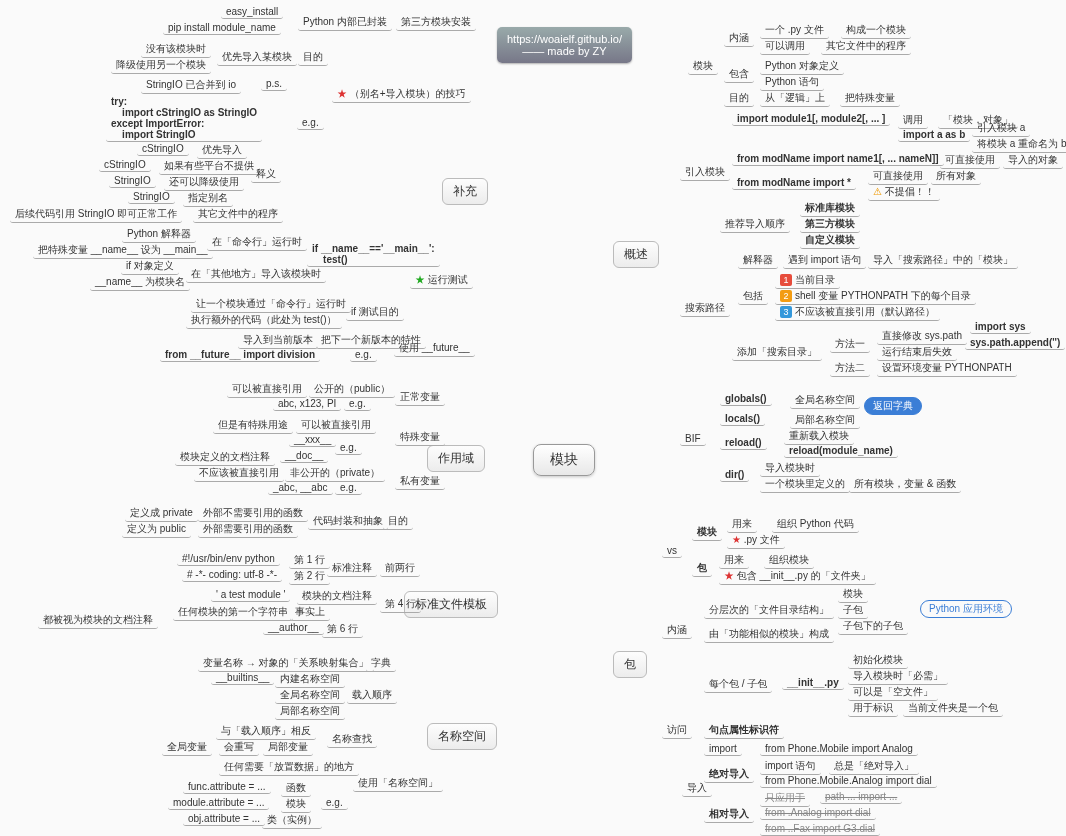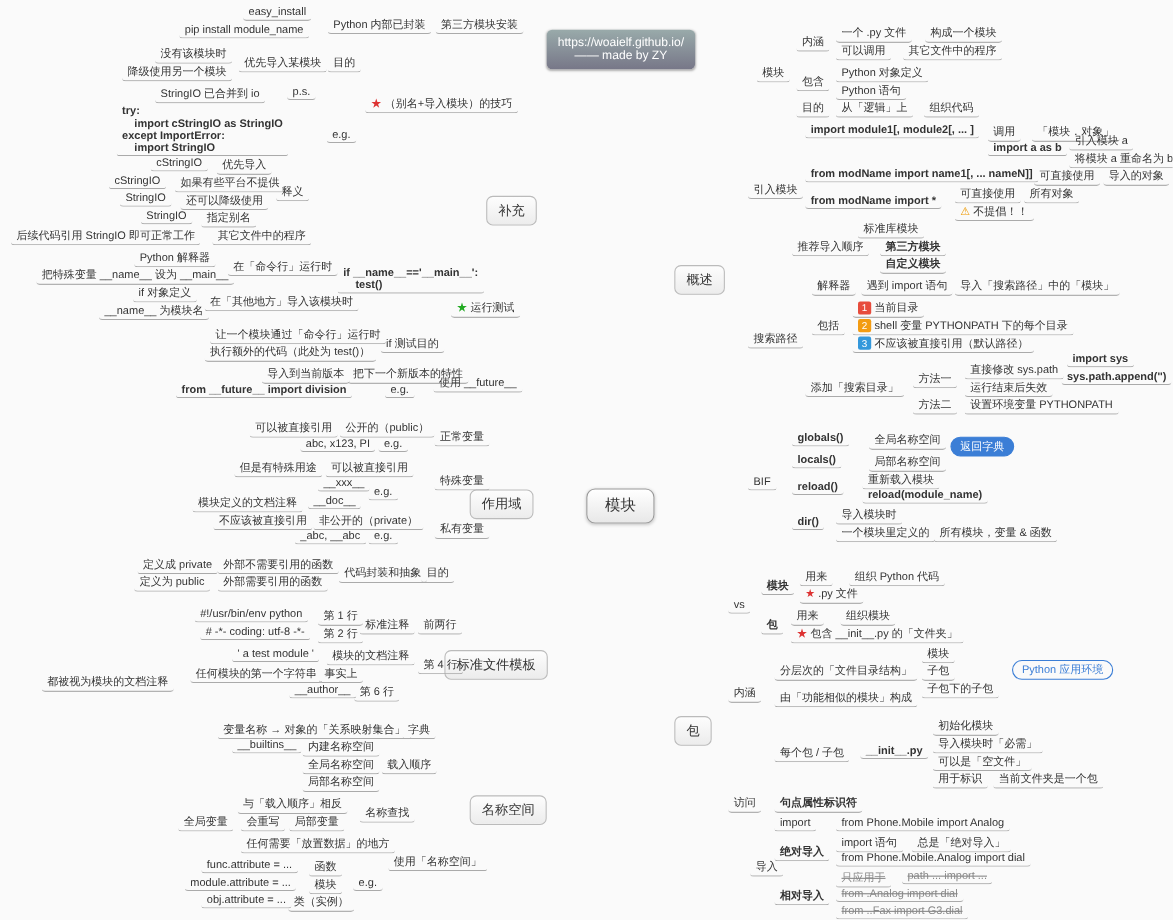--- a/index.html
+++ b/index.html
@@ -154,39 +154,39 @@
 <div class="node b" style="left:724px;top:30px">内涵</div>
 <div class="node b" style="left:760px;top:22px">一个 .py 文件</div>
 <div class="node b" style="left:841px;top:22px">构成一个模块</div>
 <div class="node b" style="left:760px;top:38px">可以调用</div>
 <div class="node b" style="left:821px;top:38px">其它文件中的程序</div>
 <div class="node b" style="left:724px;top:66px">包含</div>
 <div class="node b" style="left:760px;top:58px">Python 对象定义</div>
 <div class="node b" style="left:760px;top:74px">Python 语句</div>
 <div class="node b" style="left:724px;top:90px">目的</div>
 <div class="node b" style="left:760px;top:90px">从「逻辑」上</div>
-<div class="node b" style="left:840px;top:90px">组织代码</div>
+<div class="node b" style="left:840px;top:90px">把特殊变量</div>
 
 <div class="node b" style="left:680px;top:164px">引入模块</div>
 <div class="node b" style="left:732px;top:112px;font-weight:bold">import module1[, module2[, ... ]</div>
 <div class="node b" style="left:898px;top:112px">调用</div>
 <div class="node b" style="left:938px;top:112px">「模块．对象」</div>
 <div class="node b" style="left:898px;top:128px;font-weight:bold">import a as b</div>
 <div class="node b" style="left:972px;top:120px">引入模块 a</div>
 <div class="node b" style="left:972px;top:136px">将模块 a 重命名为 b</div>
 <div class="node b" style="left:732px;top:152px;font-weight:bold">from modName import name1[, ... nameN]]</div>
 <div class="node b" style="left:940px;top:152px">可直接使用</div>
 <div class="node b" style="left:1003px;top:152px">导入的对象</div>
 <div class="node b" style="left:732px;top:176px;font-weight:bold">from modName import *</div>
 <div class="node b" style="left:868px;top:168px">可直接使用</div>
 <div class="node b" style="left:931px;top:168px">所有对象</div>
 <div class="node b warn" style="left:868px;top:184px">不提倡！！</div>
 
 <div class="node b" style="left:720px;top:216px">推荐导入顺序</div>
-<div class="node b" style="left:780px;top:200px;font-weight:normal">标准库模块</div>
+<div class="node b" style="left:800px;top:200px;font-weight:bold">标准库模块</div>
 <div class="node b" style="left:800px;top:216px;font-weight:bold">第三方模块</div>
 <div class="node b" style="left:800px;top:232px;font-weight:bold">自定义模块</div>
 
 <div class="node b" style="left:680px;top:300px">搜索路径</div>
 <div class="node b" style="left:738px;top:252px">解释器</div>
 <div class="node b" style="left:783px;top:252px">遇到 import 语句</div>
 <div class="node b" style="left:868px;top:252px">导入「搜索路径」中的「模块」</div>
 <div class="node b" style="left:738px;top:288px">包括</div>
 <div class="node b" style="left:775px;top:272px"><span class="num n1">1</span><span>当前目录</span></div>
 <div class="node b" style="left:775px;top:288px"><span class="num n2">2</span><span>shell 变量 PYTHONPATH 下的每个目录</span></div>

